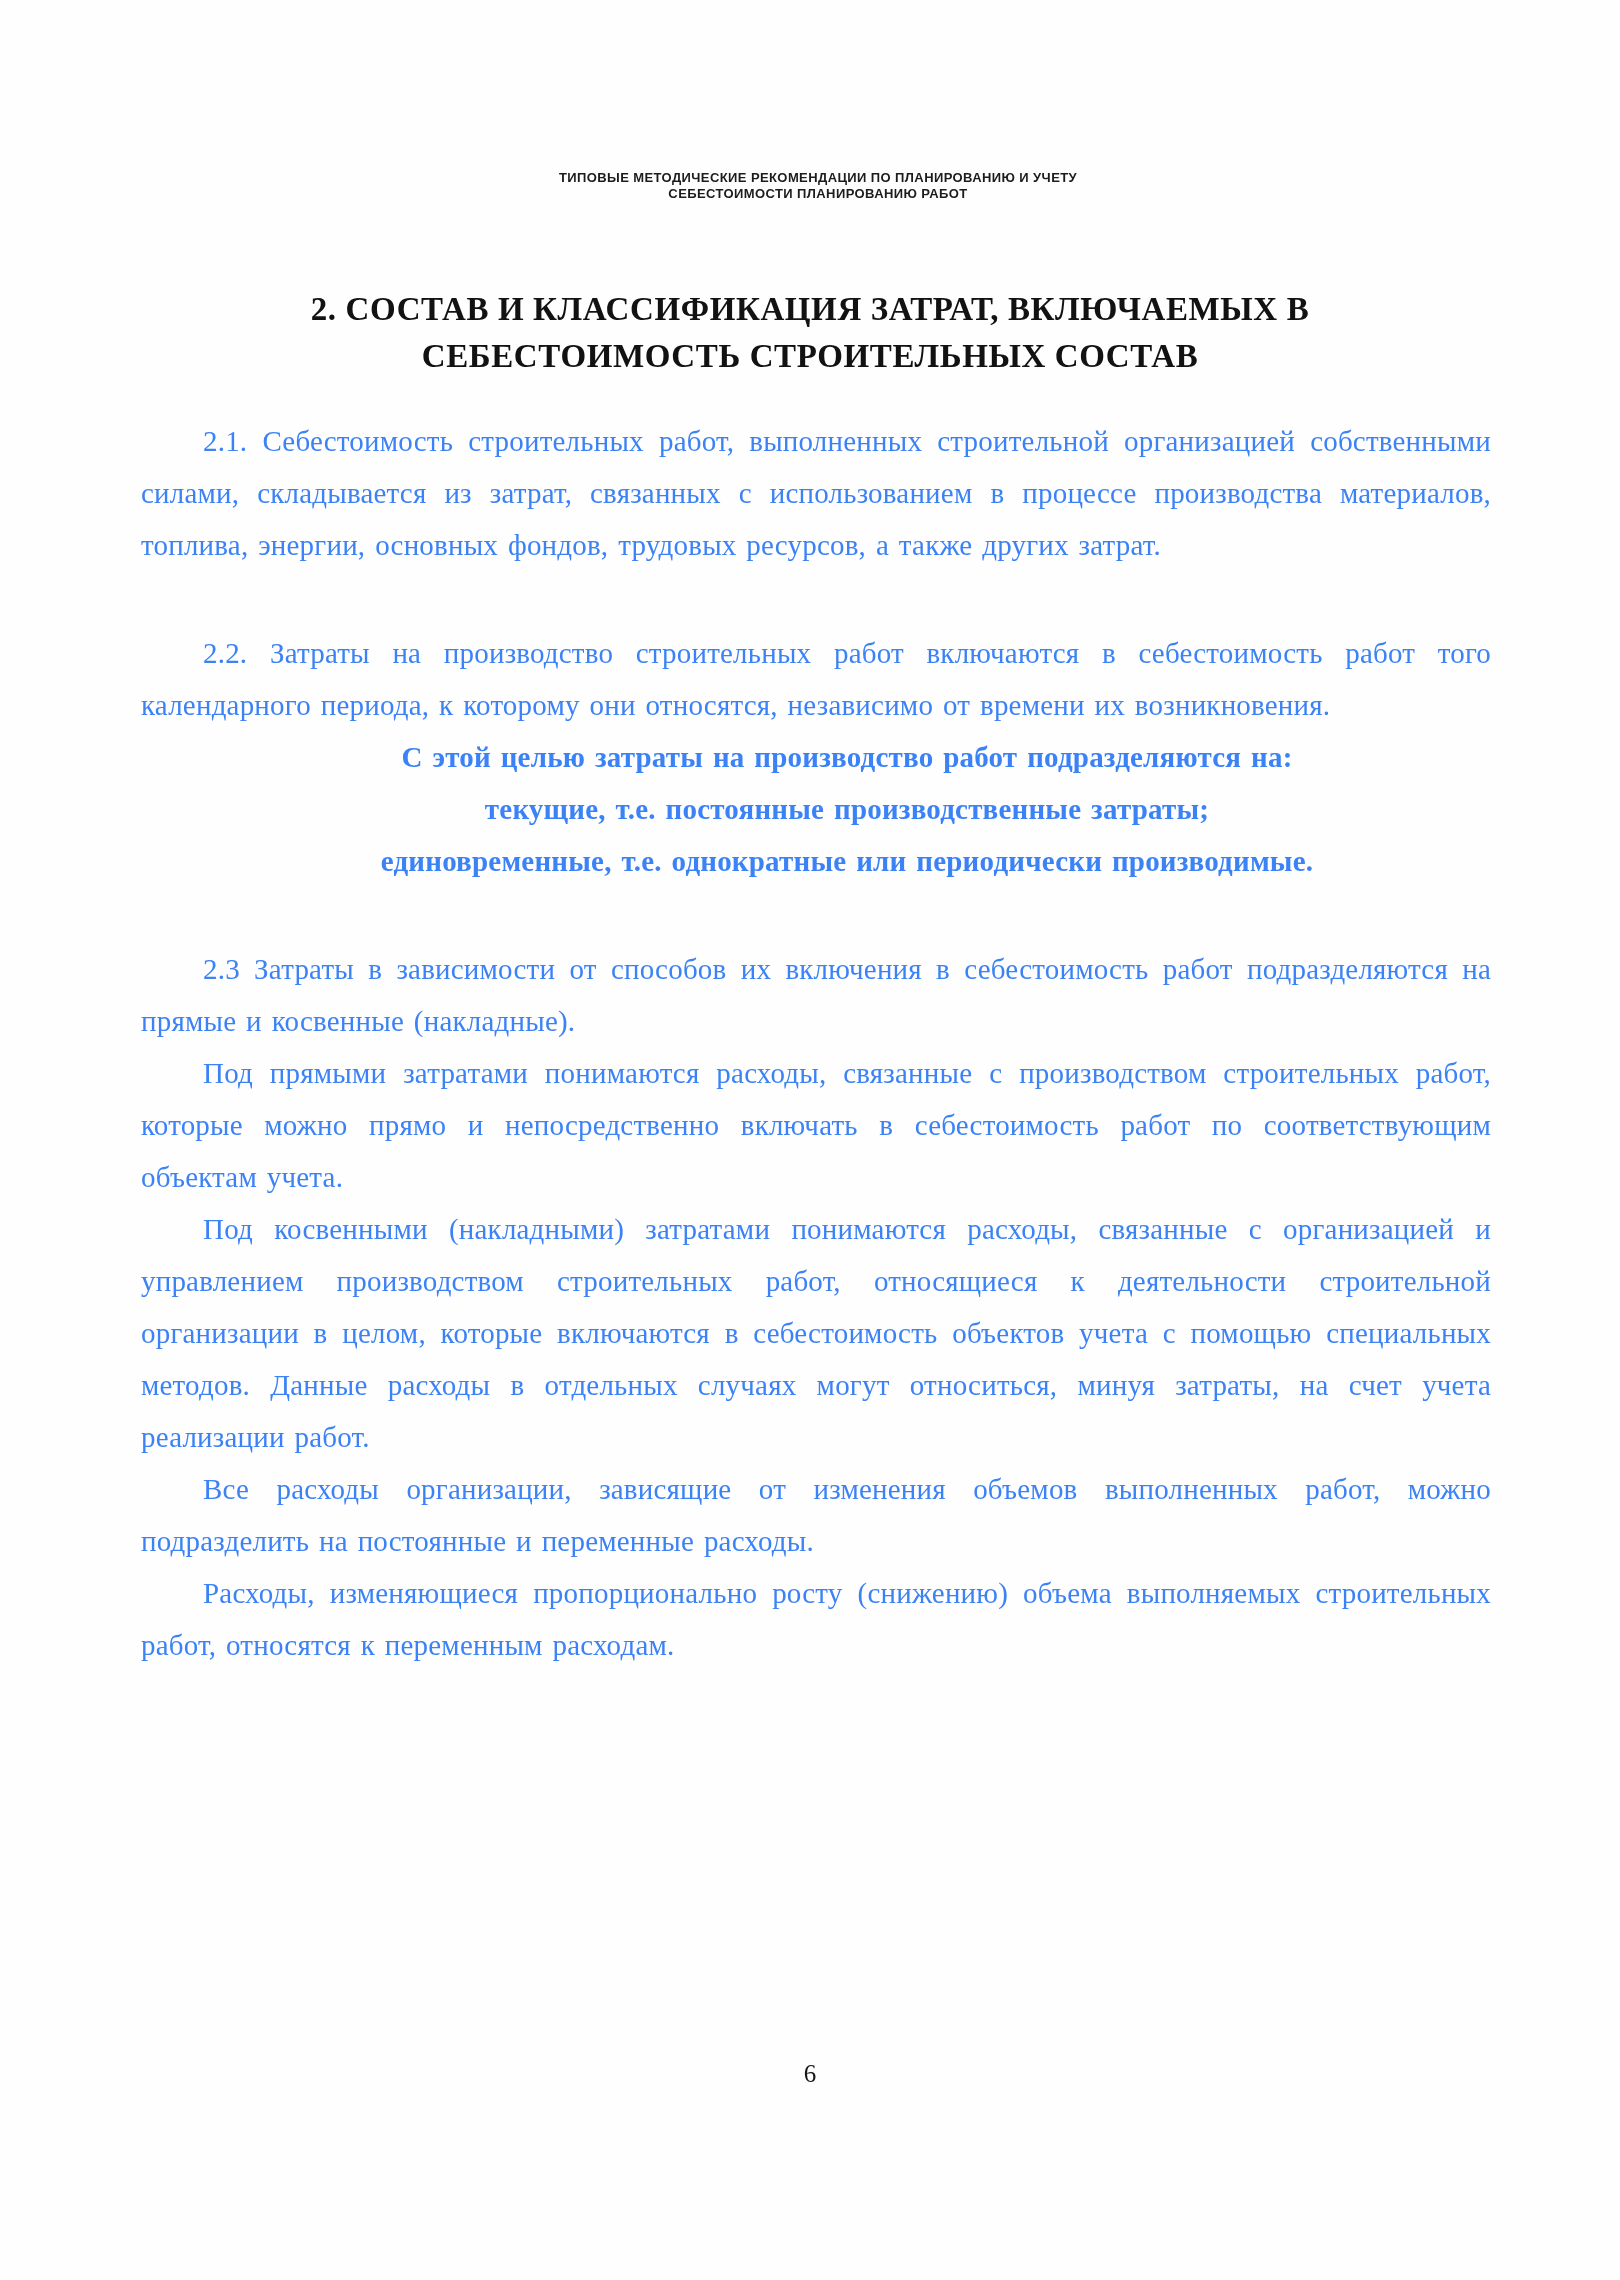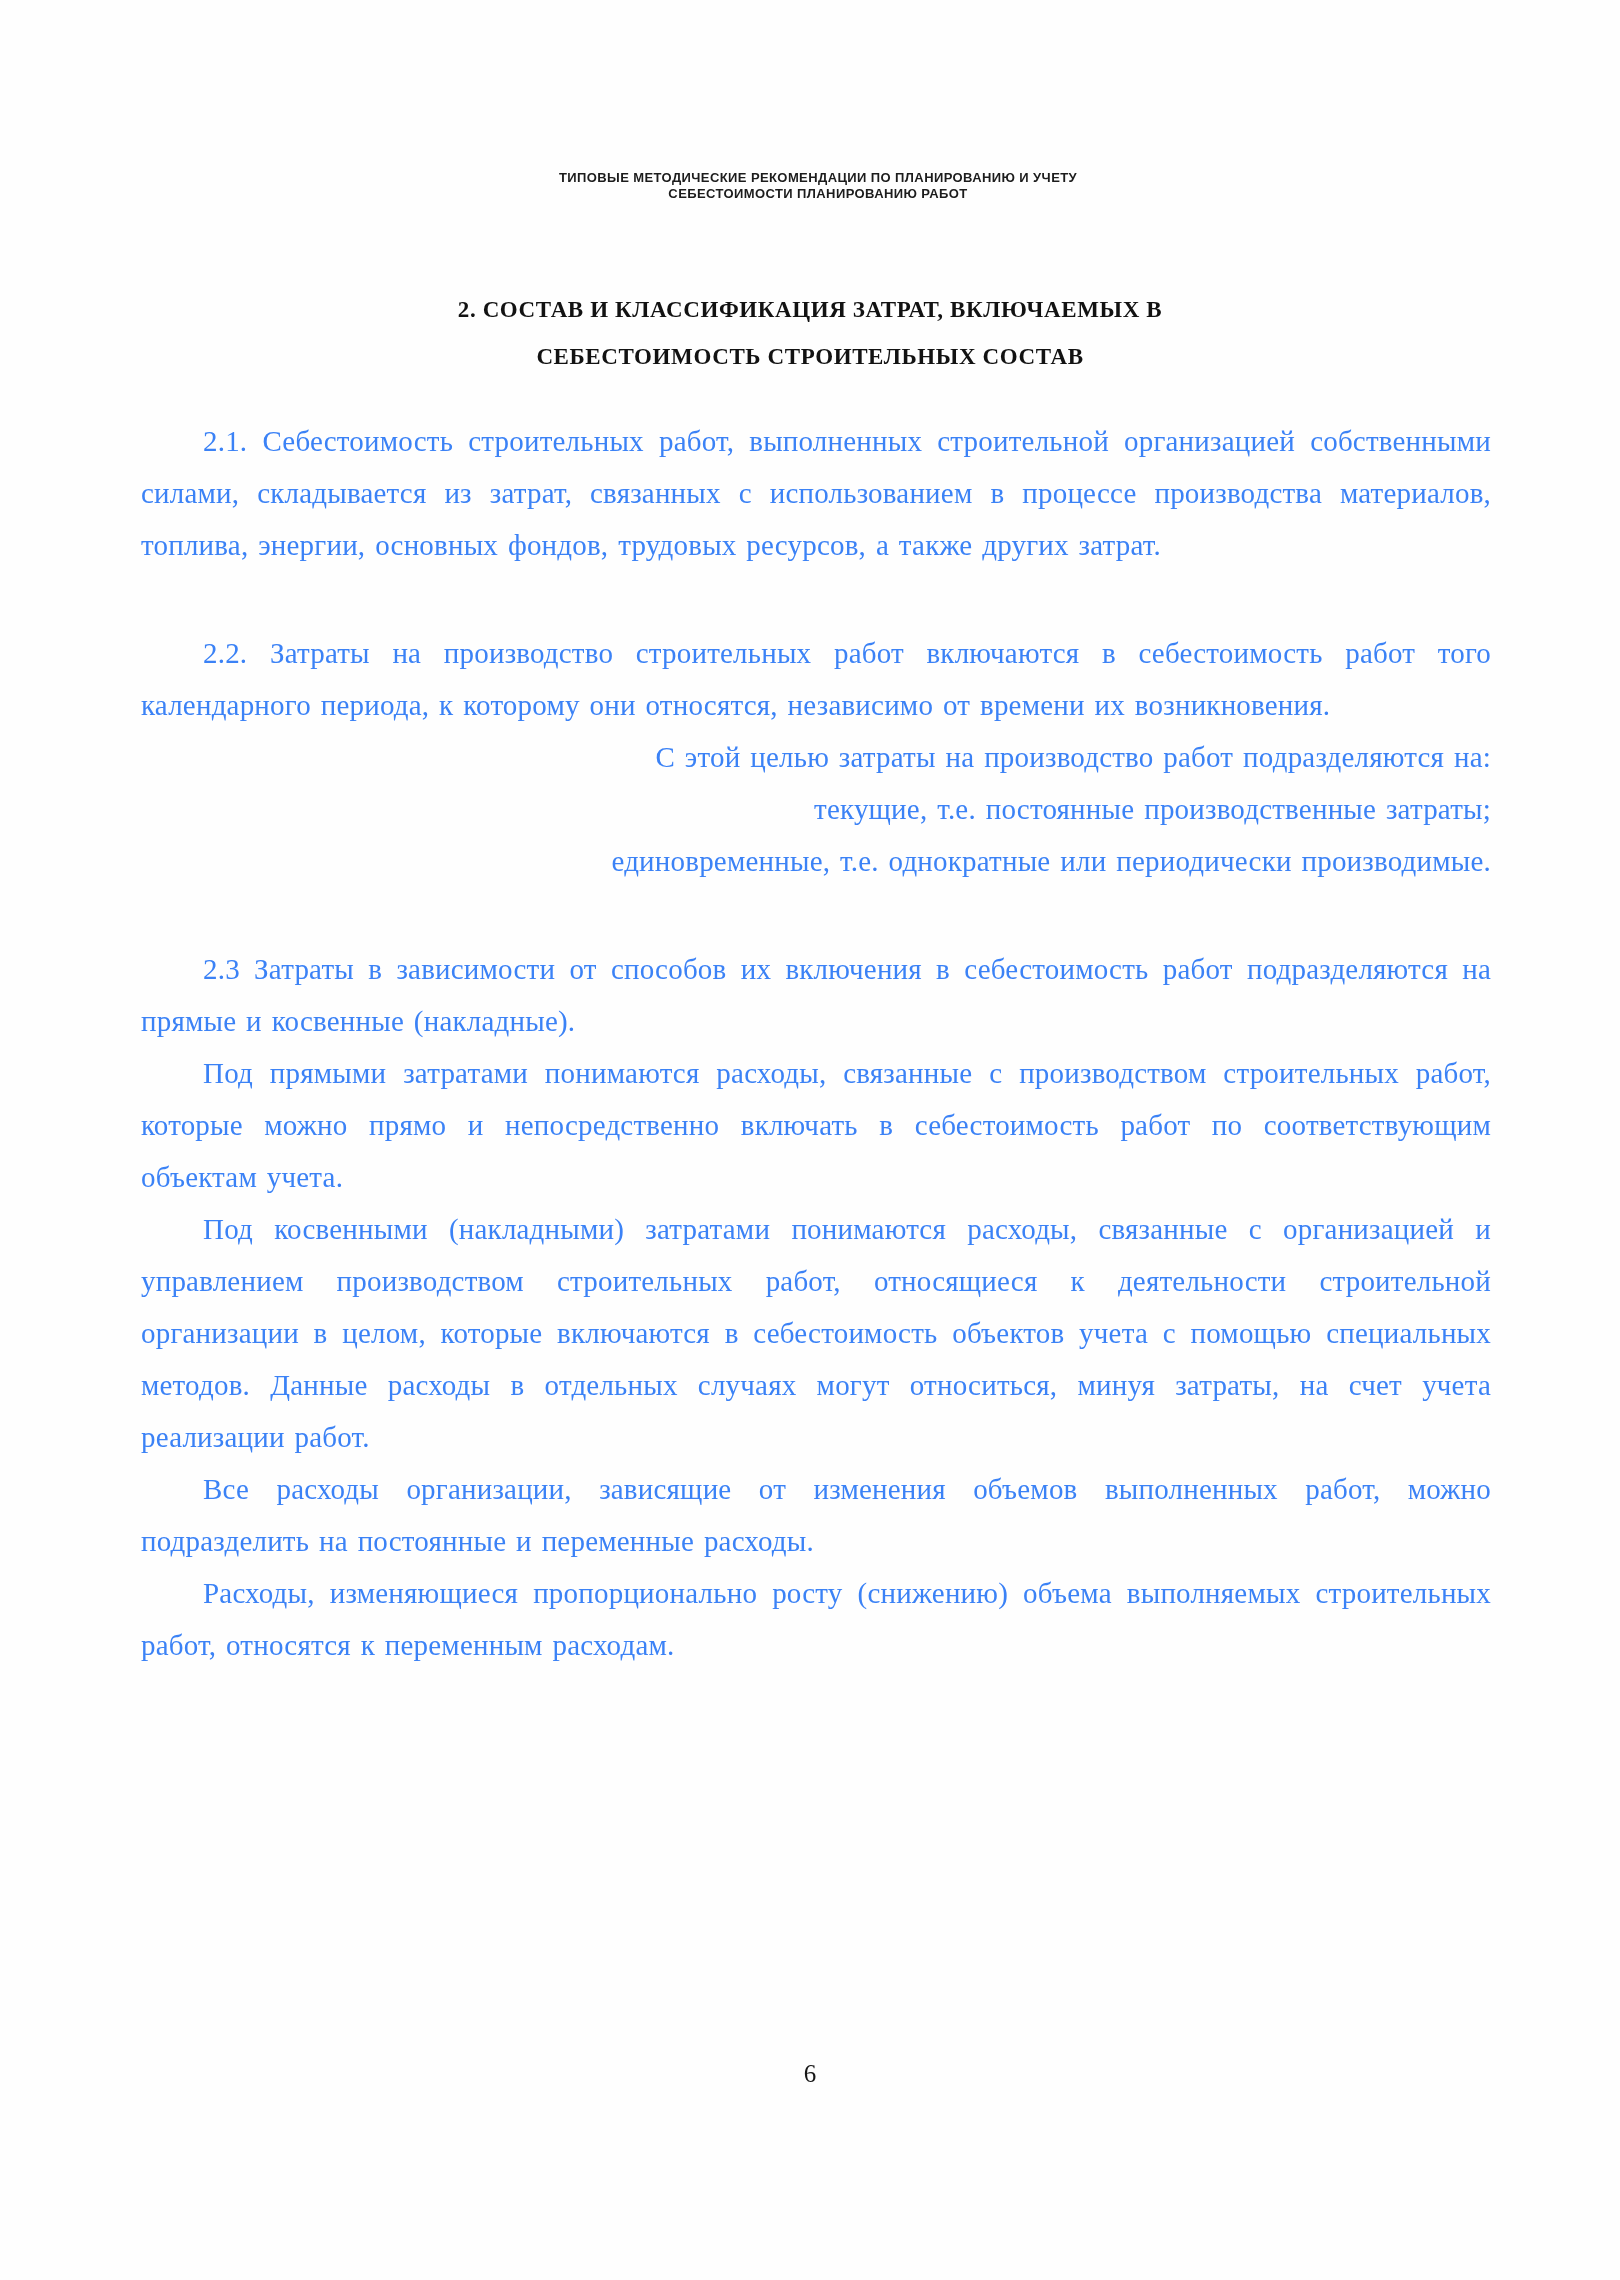--- a/index.html
+++ b/index.html
@@ -31,21 +31,21 @@
     line-height: 16.4px;
     color: #1c1c1c;
   }
   .section-title {
     position: absolute;
     top: 286px;
     left: 106px;
     right: 106px;
     margin: 0;
     text-align: center;
-    font-size: 23px;
+    font-size: 33px;
     font-weight: 700;
     letter-spacing: 0.6px;
     line-height: 47px;
     color: #121212;
   }
   .content {
     position: absolute;
     top: 415px;
     left: 141px;
     width: 1350px;
@@ -57,21 +57,22 @@
     color: #3b82f6;
   }
   .content p {
     margin: 0;
     text-indent: 62px;
   }
   .content p.gap {
     margin-top: 56px;
   }
   .content p.short {
-    text-align: right;
+    text-align: center;
+    font-weight: bold;
   }
   .page-number {
     position: absolute;
     top: 2060px;
     left: 0;
     width: 100%;
     text-align: center;
     font-size: 25px;
     color: #161616;
   }

